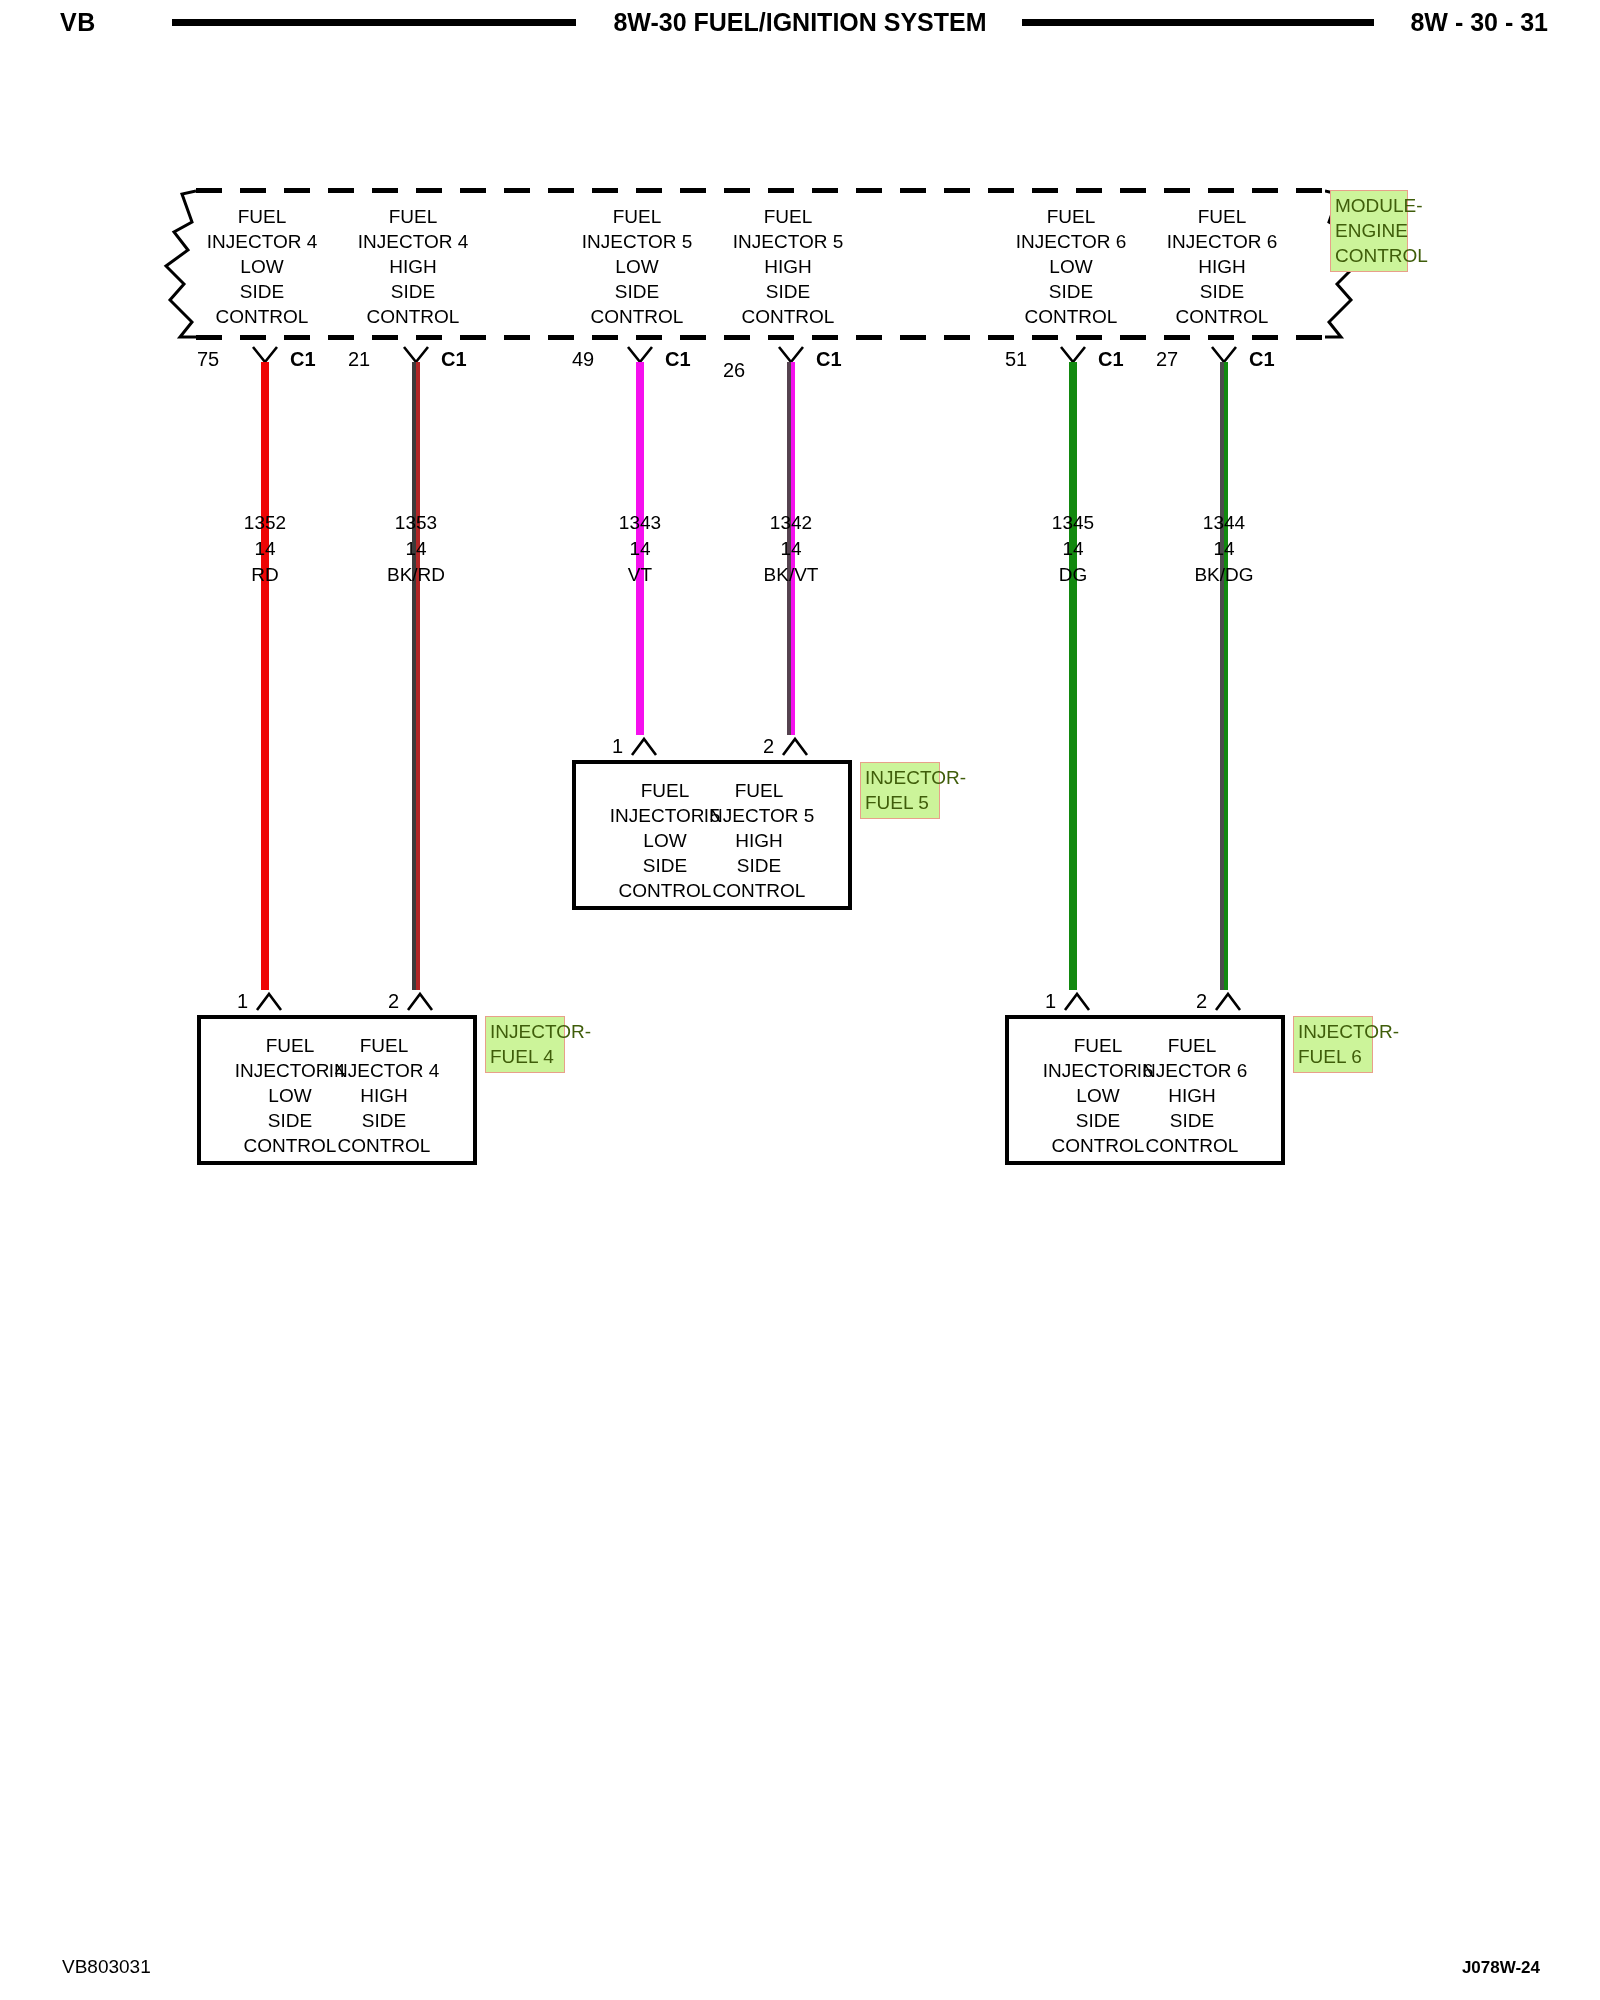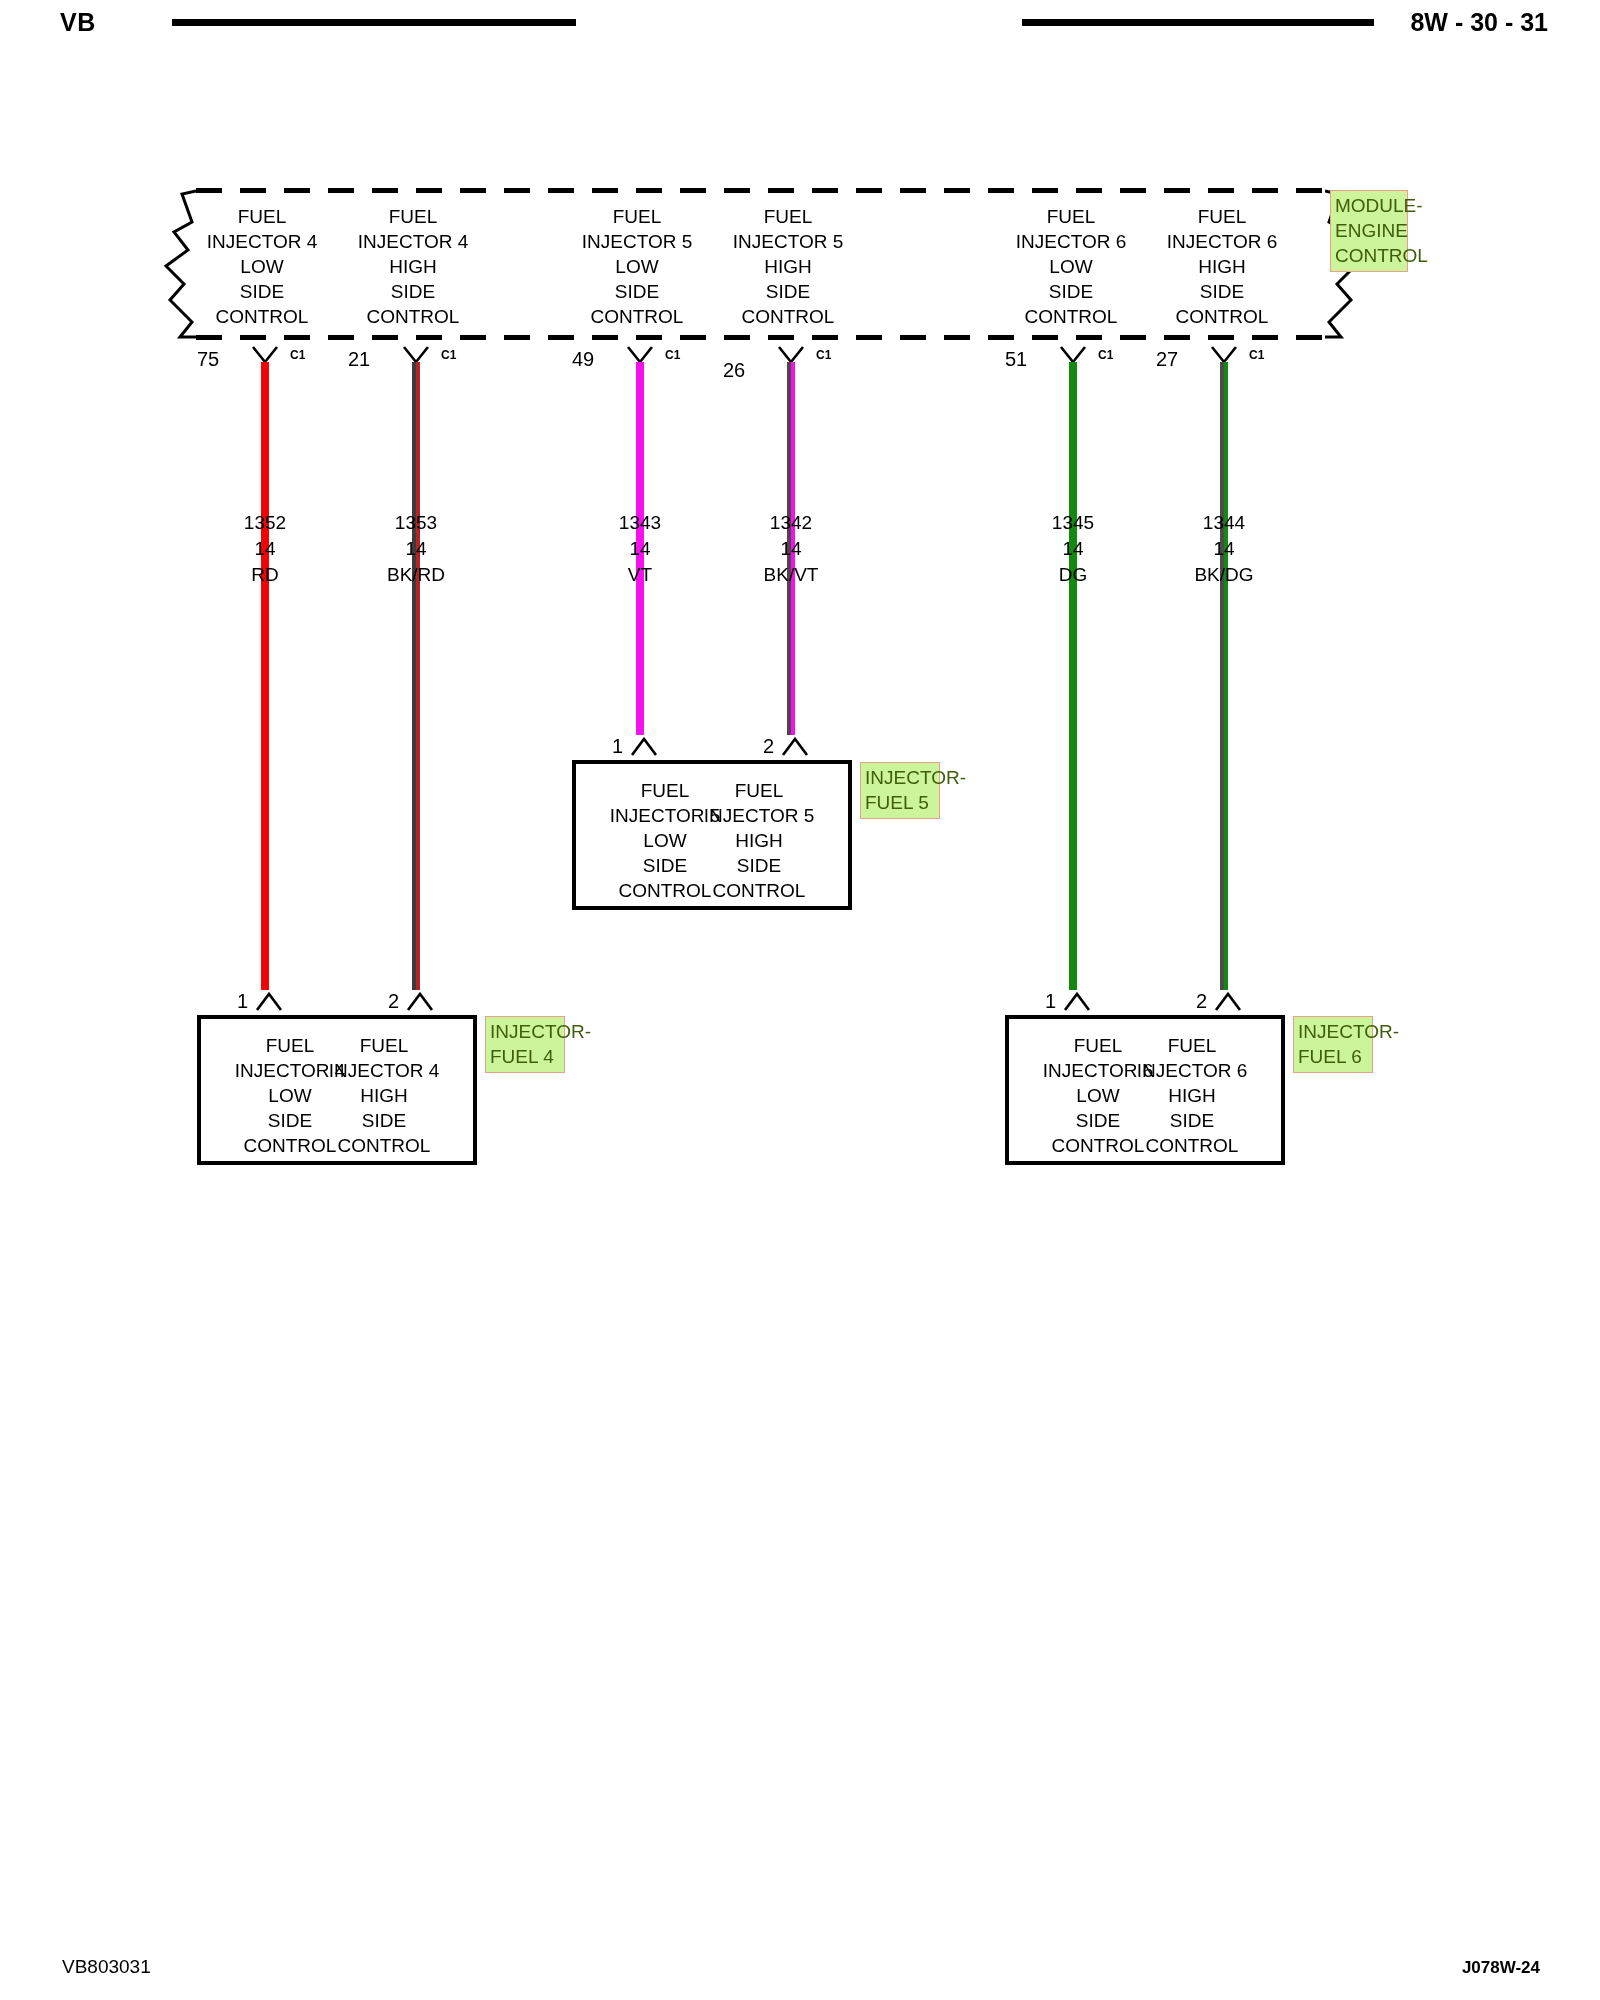--- a/index.html
+++ b/index.html
@@ -120,21 +120,21 @@
   .pin-num {
     position: absolute;
     top: 0;
     font-size: 20px;
     text-align: right;
     white-space: nowrap;
   }
   .pin-c1 {
     position: absolute;
     top: 0;
-    font-size: 12px;
+    font-size: 20px;
     font-weight: bold;
     white-space: nowrap;
   }
   .conn-y { position: absolute; top: -2px; }
 
   
   .wire { position: absolute; }
   .wire-stripe { position: absolute; top: 0; height: 100%; }
 
   
@@ -183,20 +183,21 @@
   }
 </style>
 </head>
 <body>
 
 <div id="page">
 
   <div id="header">
     <div class="hdr-left">VB</div>
     <div class="hdr-rule-left"></div>
+    <div class="hdr-title">8W-30 FUEL/IGNITION SYSTEM</div>
     <div class="hdr-rule-right"></div>
     <div class="hdr-right">8W - 30 - 31</div>
   </div>
 
   <div id="module-box">
     <div class="mod-dash-top"></div>
     <div class="mod-dash-bottom"></div>
 
     <svg class="mod-zig left" viewBox="0 0 34 152">
       <path d="M 34 3 L 20 6 L 30 34 L 12 44 L 26 62 L 4 78 L 22 96 L 8 112 L 30 134 L 18 149 L 34 149" fill="none" stroke="#000" stroke-width="3"></path>

